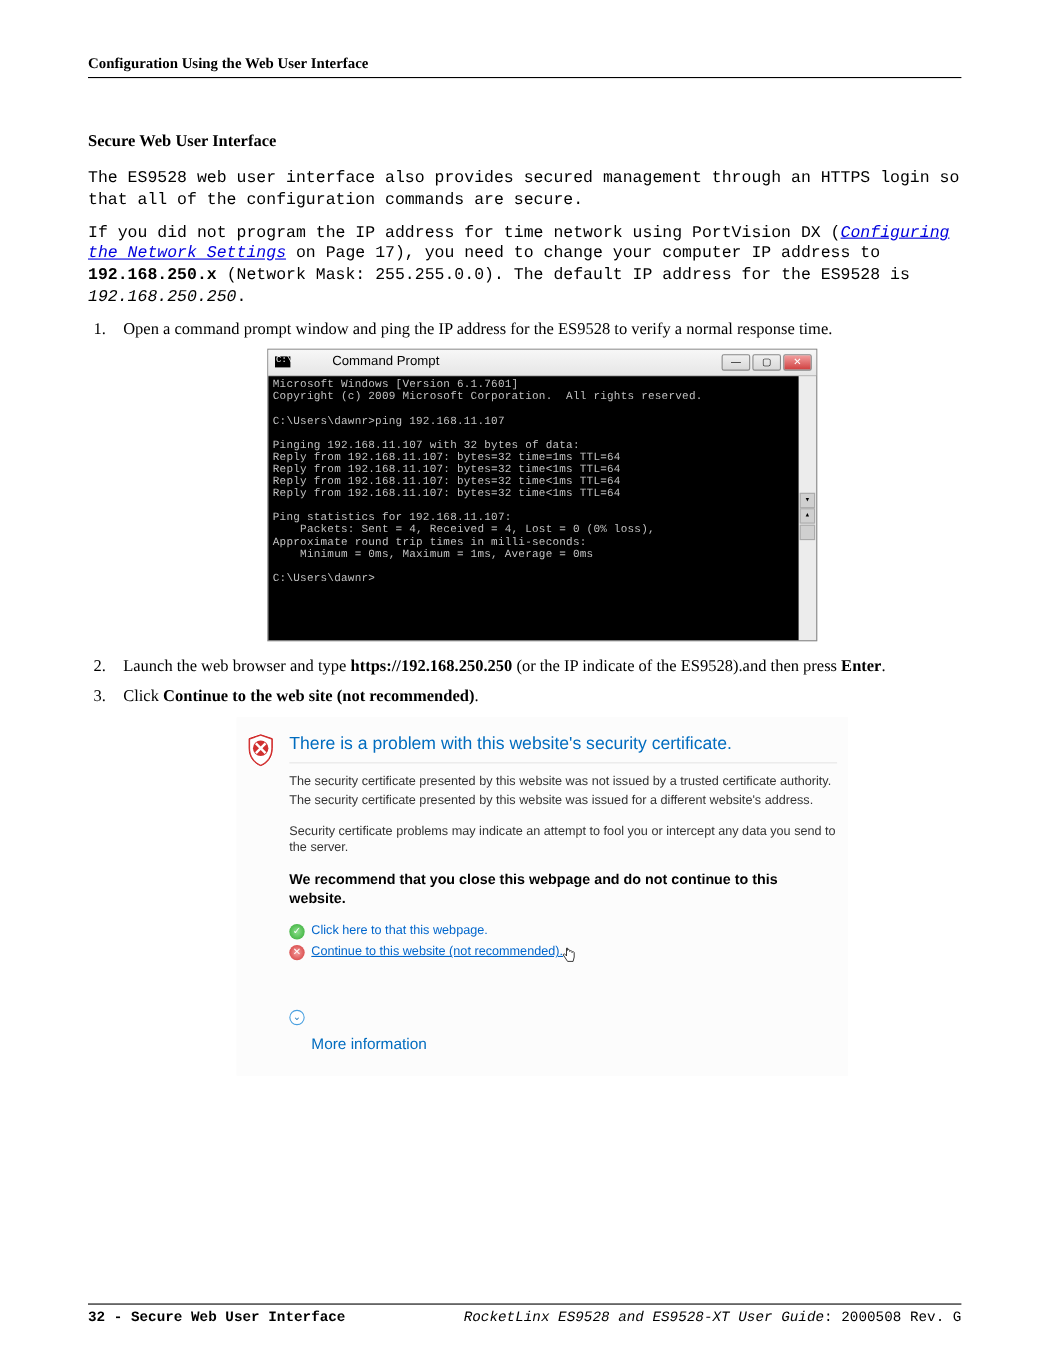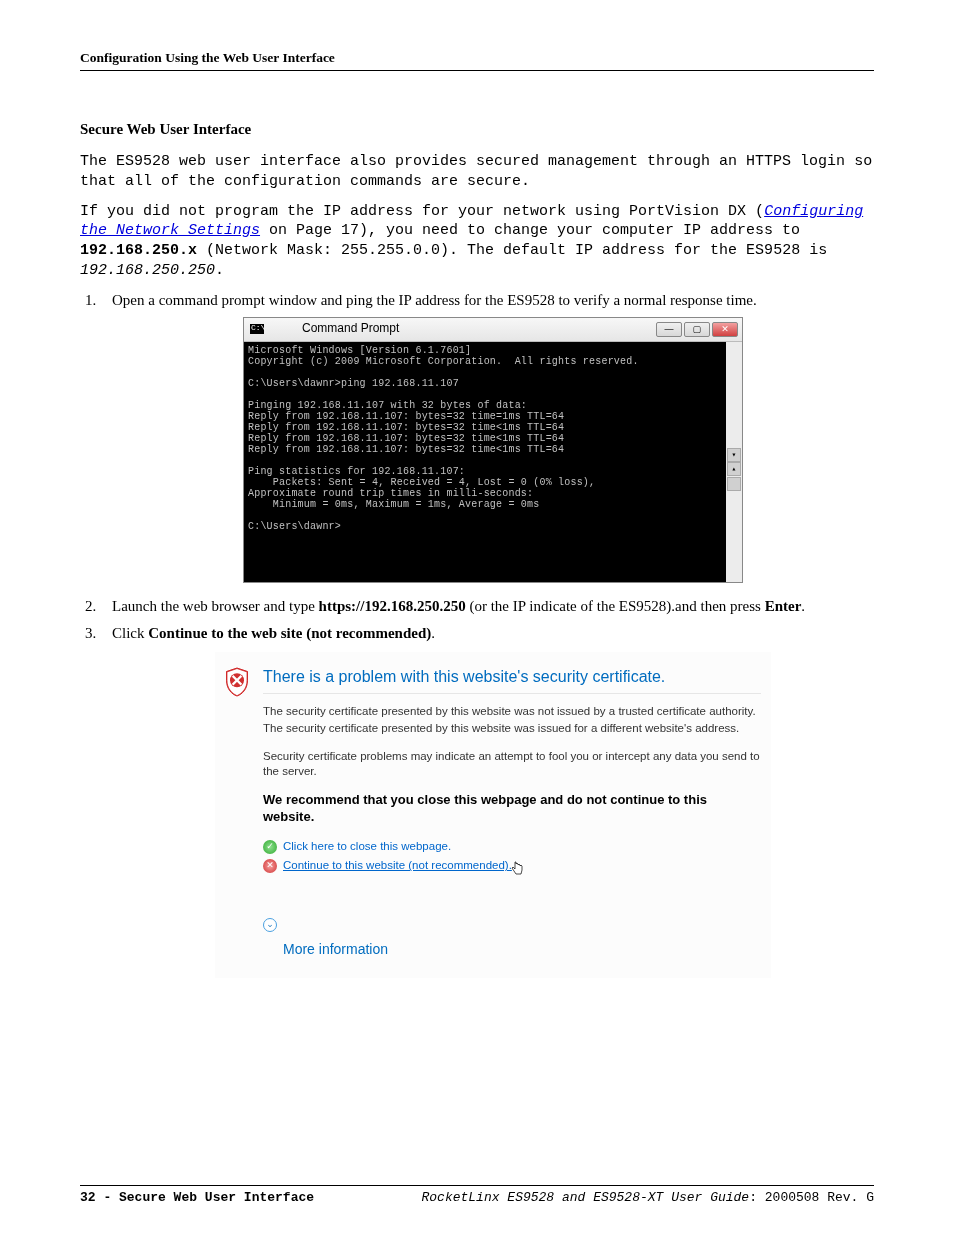--- a/index.html
+++ b/index.html
@@ -62,21 +62,21 @@
 
 <div class="page">
 
   <div class="header-running">Configuration Using the Web User Interface</div>
 
   <div class="section-title">Secure Web User Interface</div>
 
   <p class="body-text">The ES9528 web user interface also provides secured management through an HTTPS login so that all of the configuration commands are secure.</p>
 
   <p class="body-text">
-    <span>If you did not program the IP address for your network using PortVision DX (</span><a href="#" class="config-link">Configuring the Network Settings</a><span> on Page 17), you need to change your computer IP address to </span><b>192.168.250.x</b><span> (Network Mask: 255.255.0.0). The default IP address for the ES9528 is </span><span class="italic">192.168.250.250</span><span>.</span>
+    <span>If you did not program the IP address for time network using PortVision DX (</span><a href="#" class="config-link">Configuring the Network Settings</a><span> on Page 17), you need to change your computer IP address to </span><b>192.168.250.x</b><span> (Network Mask: 255.255.0.0). The default IP address for the ES9528 is </span><span class="italic">192.168.250.250</span><span>.</span>
   </p>
 
   <ol>
     <li>
       <span>Open a command prompt window and ping the IP address for the ES9528 to verify a normal response time.</span>
 
       <div class="cmd-shell">
         <div class="cmd-title">
           <div class="cmd-icon">
               <span>C:\</span>
@@ -139,21 +139,21 @@
             <hr class="cert-divider">
             <div class="cert-body-text">The security certificate presented by this website was not issued by a trusted certificate authority.</div>
             <div class="cert-body-text">The security certificate presented by this website was issued for a different website's address.</div>
             <div class="cert-gap"></div>
             <div class="cert-body-text">Security certificate problems may indicate an attempt to fool you or intercept any data you send to the server.</div>
             <div class="cert-gap"></div>
             <div class="cert-bold">We recommend that you close this webpage and do not continue to this website.</div>
             <div class="cert-gap"></div>
             <div class="cert-link-row">
               <span class="cert-ic green">✓</span>
-              <a href="#" class="cert-link">Click here to close this webpage.</a>
+              <a href="#" class="cert-link">Click here to that this webpage.</a>
             </div>
             <div class="cert-link-row">
               <span class="cert-ic red">✕</span>
               <a href="#" class="cert-link underline">Continue to this website (not recommended).</a>
               <span class="cursor-hand">
                 <svg width="14" height="16" viewBox="0 0 14 16">
                     <path d="M5 1 V8 L3 6 L2 7 L6 13 H11 L12 9 V5 L11 4 L10 5 V4 L9 3 L8 4 V3 L7 2 L6 3 V1 Z" fill="#fff" stroke="#000" stroke-width="0.7"></path>
                   </svg>
               </span>
             </div>

